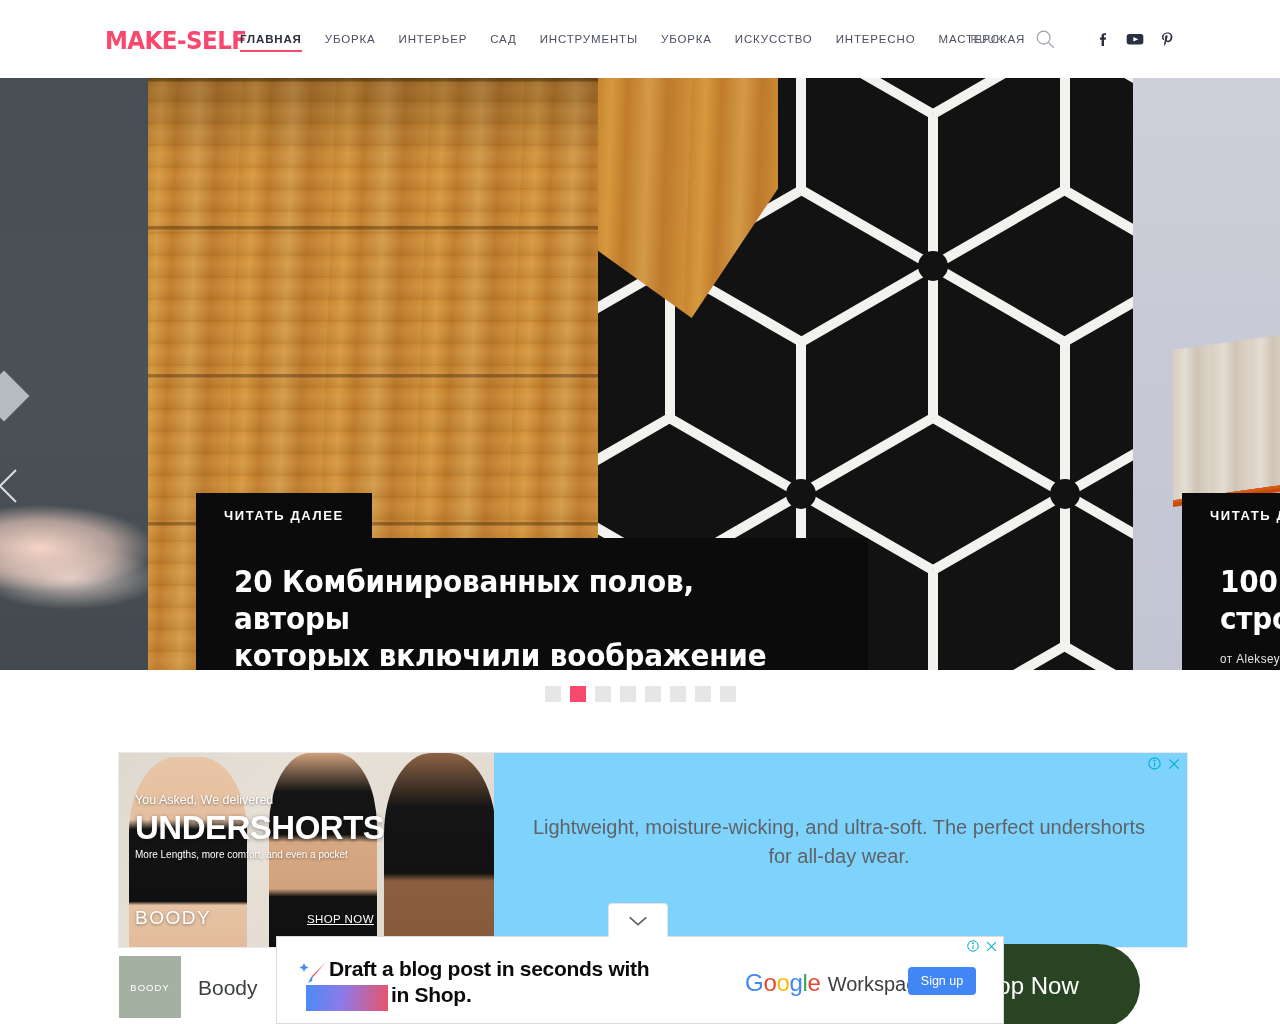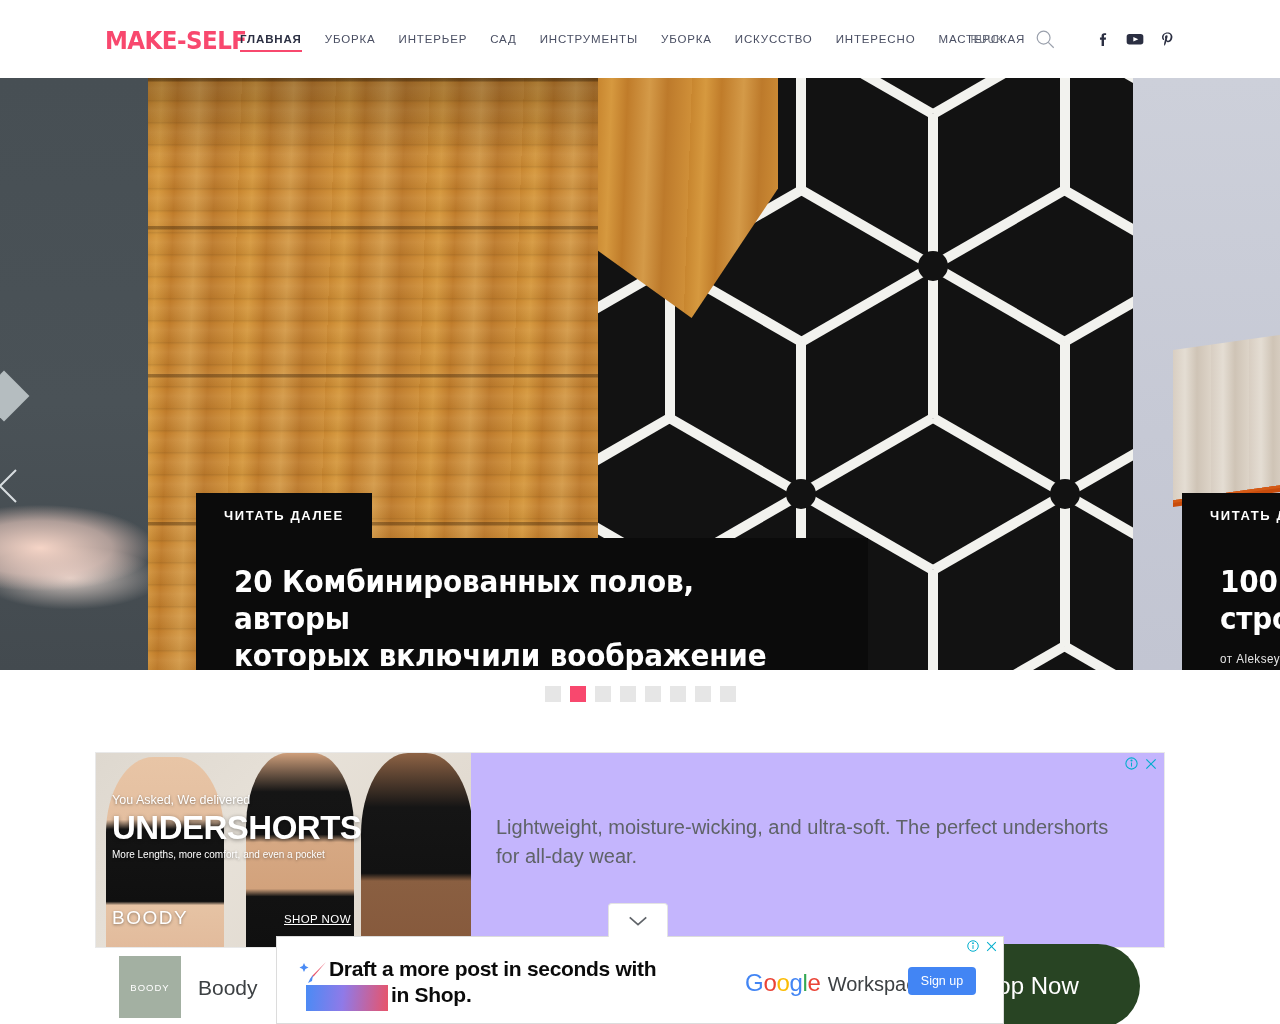--- a/index.html
+++ b/index.html
@@ -174,22 +174,22 @@
   .dots {
     position:absolute; top:670px; left:0; width:1280px; height:48px;
     display:flex; align-items:center; justify-content:center; gap:9px;
     background:#ffffff;
   }
   .dot { width:16px; height:16px; background:#e6e6e6; cursor:pointer; }
   .dot.active { background:#f8486e; }
 
   
   .ad1 {
-    position:absolute; left:95px; top:752px; width:1070px; height:196px;
-    background:#c4b5fd; border:1px solid #e9e9e9; overflow:hidden;
+    position:absolute; left:118px; top:752px; width:1070px; height:196px;
+    background:#7dd3fc; border:1px solid #e9e9e9; overflow:hidden;text-align:center;
   }
   .ad1-img {
     position:absolute; left:0; top:0; width:375px; height:194px;
     background: linear-gradient(135deg,#ded8cf 0%, #e7e1d8 40%, #ddd5ca 100%);
     overflow:hidden;
   }
   .model { position:absolute; bottom:0; }
   .m1 { left:10px; width:118px; height:190px;
         background: linear-gradient(180deg,#e8c5a6 0%, #e4bfa0 33%, #141414 38%, #101010 76%, #e6c3a4 78%, #e2bb9c 100%); border-radius:40% 40% 0 0;}
   .m2 { left:150px; width:108px; height:194px;
@@ -528,21 +528,21 @@
     <div class="ad2-spark">
       <svg width="30" height="30" viewBox="0 0 30 30" fill="none">
         <path d="M27 3 L14 16 L11 20 L15 17 Z" fill="#e8546a"></path>
         <path d="M14 16 L11 20 L9 24 L13 22 Z" fill="#4a8bf5"></path>
         <path d="M5 4 l1.4 3.1 L9.5 8.5 L6.4 9.9 L5 13 L3.6 9.9 L0.5 8.5 L3.6 7.1 Z" fill="#4a8bf5"></path>
       </svg>
     </div>
     <div class="ad2-grad"></div>
 
     <div class="ad2-text">
-      <span>Draft a more post in seconds with</span>
+      <span>Draft a blog post in seconds with</span>
       <span class="l2">in Shop.</span>
     </div>
 
     <div class="gws">
       <span class="gword"><b style="color:#4285f4">G</b><b style="color:#ea4335">o</b><b style="color:#fbbc05">o</b><b style="color:#4285f4">g</b><b style="color:#34a853">l</b><b style="color:#ea4335">e</b></span>
       <span class="wk">Workspace</span>
     </div>
 
     <button class="signup">Sign up</button>
   </div>

